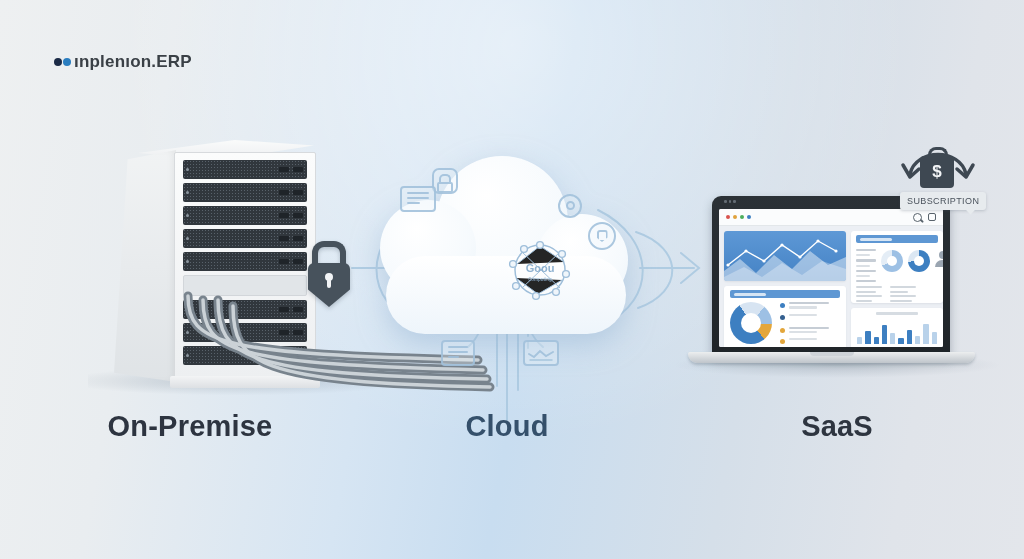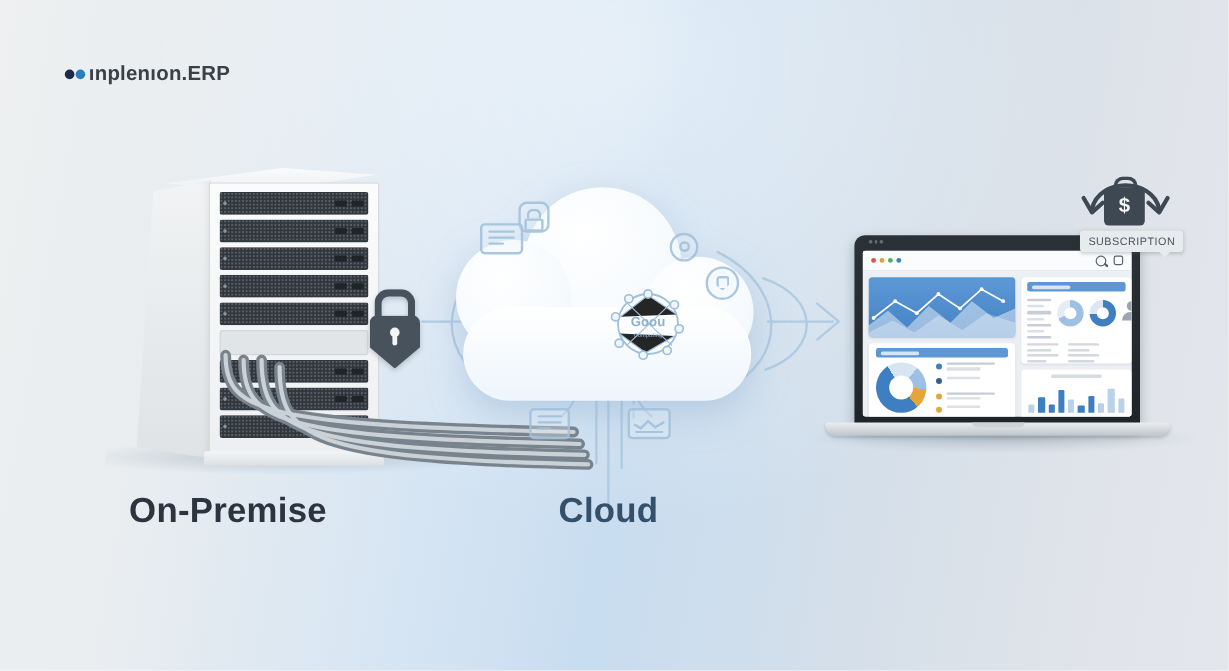--- a/index.html
+++ b/index.html
@@ -421,14 +421,15 @@
       <path d="M61,31 L70,39 L77,27" stroke="#3e4852" stroke-width="3.5" stroke-linecap="round" stroke-linejoin="round"></path>
     </svg>
     <div class="bag">
       <span>$</span>
     </div>
     <div class="sub-bubble">SUBSCRIPTION</div>
   </div>
 
   <div class="label label-onprem">On-Premise</div>
   <div class="label label-cloud">Cloud</div>
+  <div class="label label-saas">SaaS</div>
 
 </div>
 
 </body></html>

